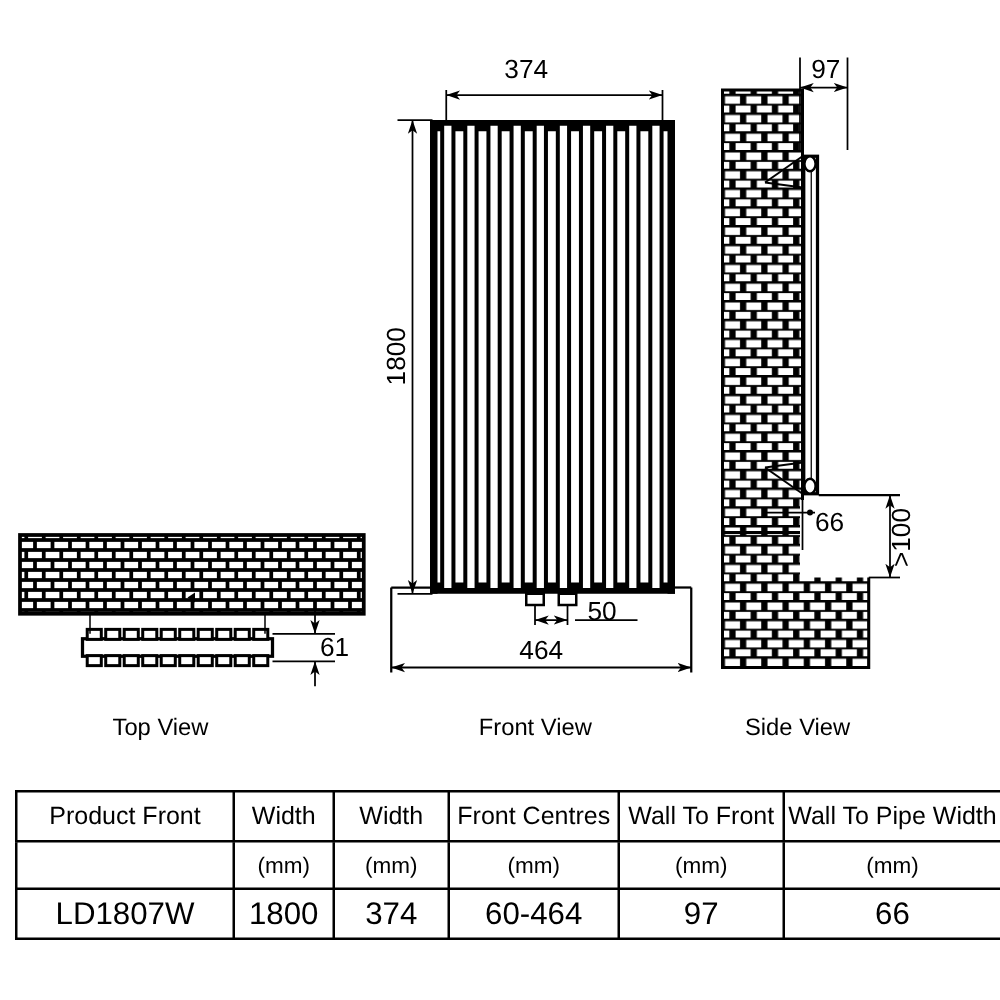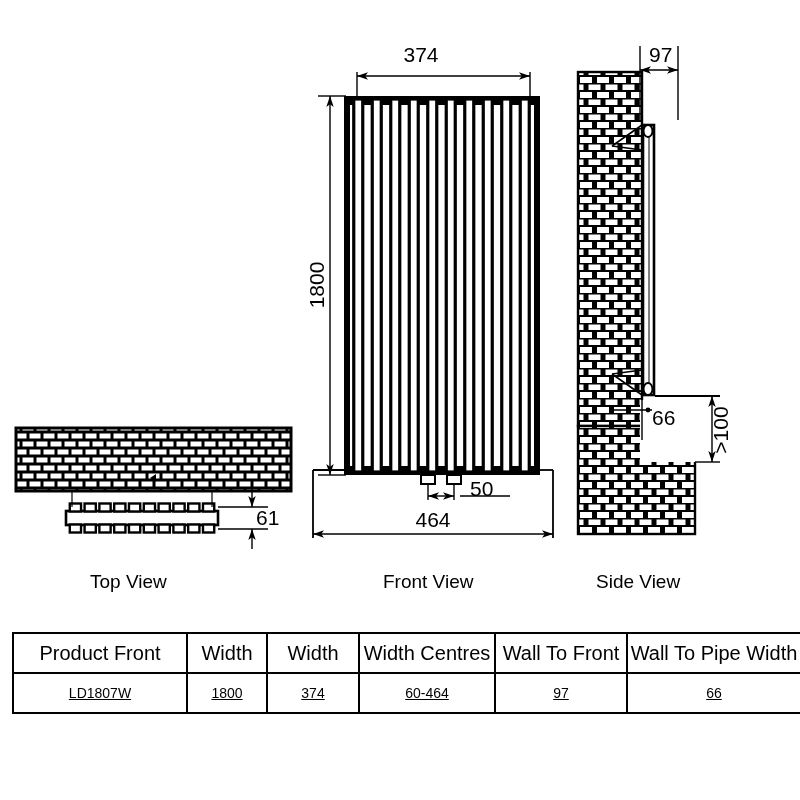--- a/index.html
+++ b/index.html
@@ -58,22 +58,21 @@
   #spec-table .hdr td {
     height: 38px;
     font-size: 20px;
   }
   #spec-table .unit td {
     height: 36px;
     font-size: 18px;
   }
   #spec-table .val td {
     height: 38px;
-    font-size: 14px;
-    text-decoration: underline;
+    font-size: 25px;
   }
   .c0 { width: 172px; }
   .c1 { width: 78px; }
   .c2 { width: 90px; }
   .c3 { width: 134px; }
   .c4 { width: 130px; }
   .c5 { width: 172px; }
 </style>
 </head>
 <body>
@@ -260,23 +259,31 @@
       <text class="viewlabel" x="596" y="588">Side View</text>
     </g>
   </svg>
 
   <table id="spec-table">
     <tbody>
       <tr class="hdr">
         <td class="c0">Product Front</td>
         <td class="c1">Width</td>
         <td class="c2">Width</td>
-        <td class="c3">Width Centres</td>
+        <td class="c3">Front Centres</td>
         <td class="c4">Wall To Front</td>
         <td class="c5">Wall To Pipe Width</td>
+      </tr>
+      <tr class="unit">
+        <td class="c0"></td>
+        <td class="c1">(mm)</td>
+        <td class="c2">(mm)</td>
+        <td class="c3">(mm)</td>
+        <td class="c4">(mm)</td>
+        <td class="c5">(mm)</td>
       </tr>
       <tr class="val">
         <td class="c0">LD1807W</td>
         <td class="c1">1800</td>
         <td class="c2">374</td>
         <td class="c3">60-464</td>
         <td class="c4">97</td>
         <td class="c5">66</td>
       </tr>
     </tbody>

